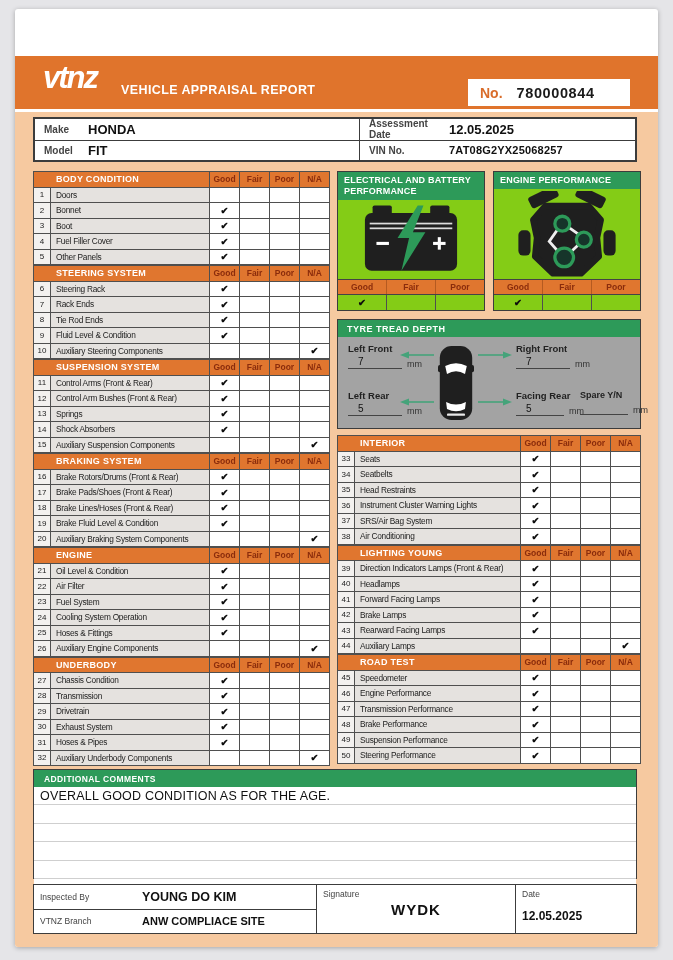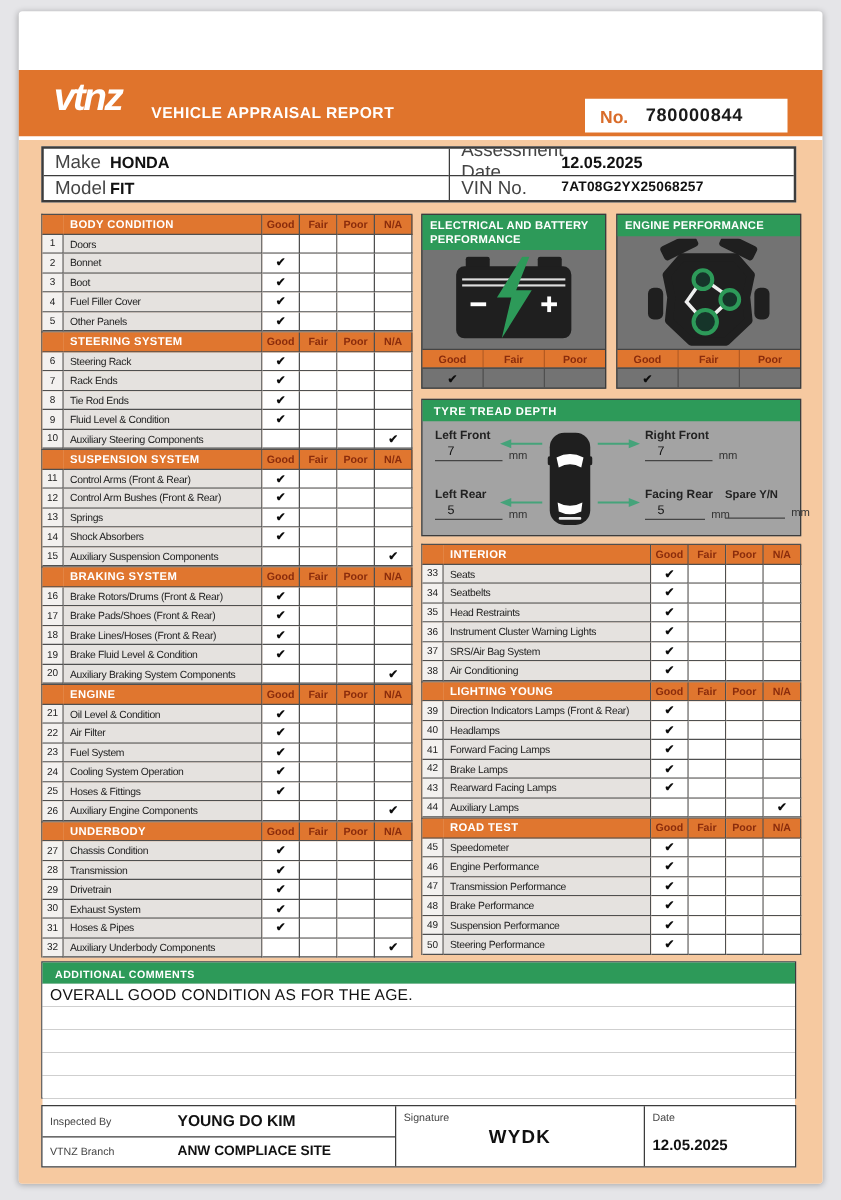--- a/index.html
+++ b/index.html
@@ -10,40 +10,40 @@
   .rpt-title{position:absolute;left:106px;top:27px;font-size:12.5px;font-weight:bold;color:#fff;letter-spacing:.4px;}
   .no-box{position:absolute;right:28px;top:12px;width:162px;height:27px;background:#fff;display:flex;align-items:center;padding-left:12px;box-sizing:border-box;margin-top:11px;}
   .no-label{color:#d96c2a;font-weight:bold;font-size:14px;margin-right:14px;}
   .no-value{color:#1a1a1a;font-size:14.5px;font-weight:600;letter-spacing:.6px;}
   .peach{position:absolute;left:0;top:103px;width:100%;height:835px;background:#f6c9a0;border-radius:0 0 3px 3px;}
   
   .vinfo{position:absolute;left:18px;top:108px;width:604px;height:45px;background:#fff;border:2px solid #3c3c3c;box-sizing:border-box;display:grid;grid-template-columns:54% 46%;grid-template-rows:1fr 1fr;}
   .vcell{display:flex;align-items:center;padding-left:9px;overflow:hidden;}
   .vcell.r{border-left:1.5px solid #3c3c3c;}
   .vcell.b{border-top:1.5px solid #3c3c3c;}
-  .vlabel{font-size:15px;color:#444;width:44px;flex:none;}
+  .vlabel{font-size:10px;color:#444;width:44px;flex:none;font-weight:bold;}
   .vlabel.w{width:80px;}
   .vval{font-size:13px;font-weight:bold;color:#111;}
   .vval.date{font-weight:600;}
   .vval.vin{font-size:11px;letter-spacing:.2px;}
   
   .col-left{position:absolute;left:18px;top:162px;width:297px;}
   .col-right{position:absolute;left:322px;top:162px;width:304px;}
   .tbl{border-left:1px solid #4f4f4f;border-top:1px solid #4f4f4f;}
   .trow{display:flex;height:15.5px;box-sizing:border-box;}
   .trow>div{border-right:1px solid #4f4f4f;border-bottom:1px solid #4f4f4f;box-sizing:border-box;display:flex;align-items:center;overflow:hidden;}
   .c-no{width:17px;justify-content:center;font-size:8px;background:#f3f1ef;color:#222;}
   .c-label{flex:1;padding-left:5px;font-size:8.3px;letter-spacing:-.25px;white-space:nowrap;background:#e5e2df;color:#222;}
   .c-chk{width:30px;justify-content:center;background:#fff;font-size:9.5px;font-weight:bold;color:#0d0d0d;}
   .sect-head .c-no{background:#e0762f;border-right:none;}
   .sect-head .c-label{background:#e0762f;color:#fff;font-weight:bold;font-size:9px;letter-spacing:.3px;}
   .sect-head .c-chk{background:#e0762f;color:#8a2c0c;font-size:8.5px;}
   
   .perf-row{display:flex;gap:8px;}
-  .perf-box{width:148px;height:140px;background:#737373;border:1.5px solid #3c3c3c;box-sizing:border-box;display:flex;flex-direction:column;}
+  .perf-box{width:148px;height:140px;background:#84cc16;border:1.5px solid #3c3c3c;box-sizing:border-box;display:flex;flex-direction:column;}
   .perf-head{background:#2d9a59;color:#fff;font-weight:bold;font-size:9px;line-height:1.2;padding:3px 6px;letter-spacing:.2px;}
   .perf-body{flex:1;display:flex;align-items:center;justify-content:center;}
   .perf-cols{display:flex;height:14px;border-top:1px solid #444;}
   .perf-cols>div{flex:1;background:#e0762f;color:#8a2c0c;font-size:8.5px;font-weight:bold;display:flex;align-items:center;justify-content:center;border-right:1px solid #b55a20;}
   .perf-cols>div:last-child{border-right:none;}
   .perf-checks{display:flex;height:15px;border-top:1px solid #444;}
   .perf-checks>div{flex:1;display:flex;align-items:center;justify-content:center;border-right:1px solid #4f4f4f;font-size:9.5px;font-weight:bold;color:#0d0d0d;}
   .perf-checks>div:last-child{border-right:none;}
   
   .tyre-box{margin-top:8px;width:304px;height:110px;background:#a3a3a3;border:1.5px solid #3c3c3c;box-sizing:border-box;}

